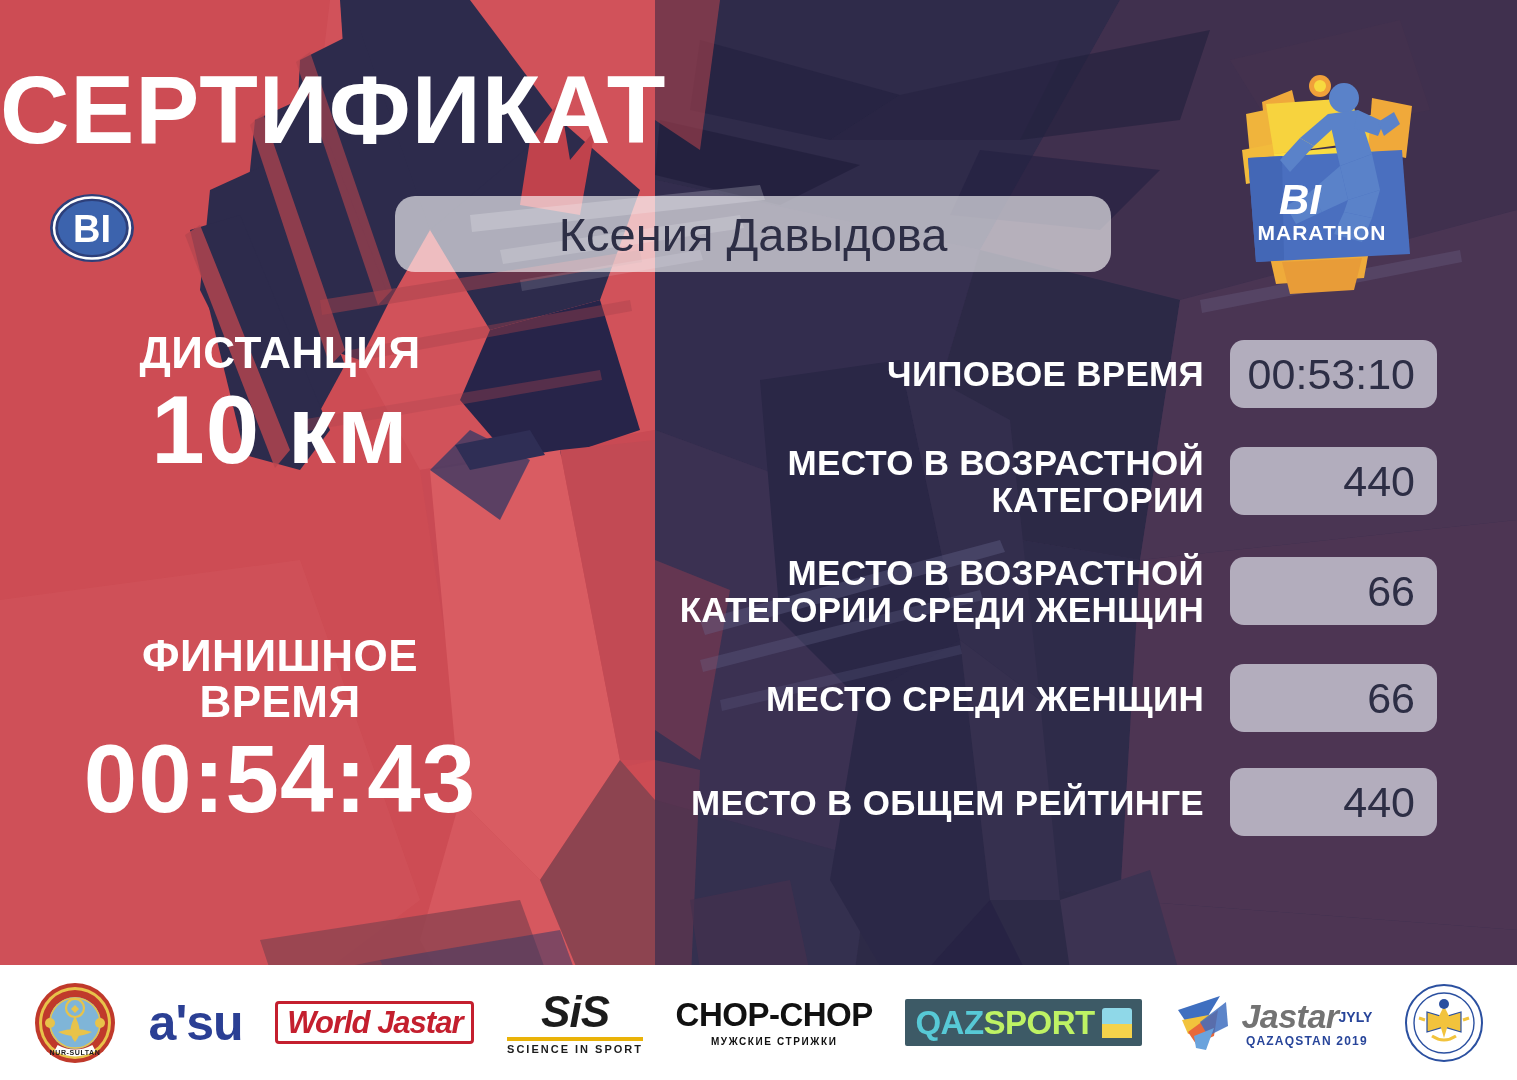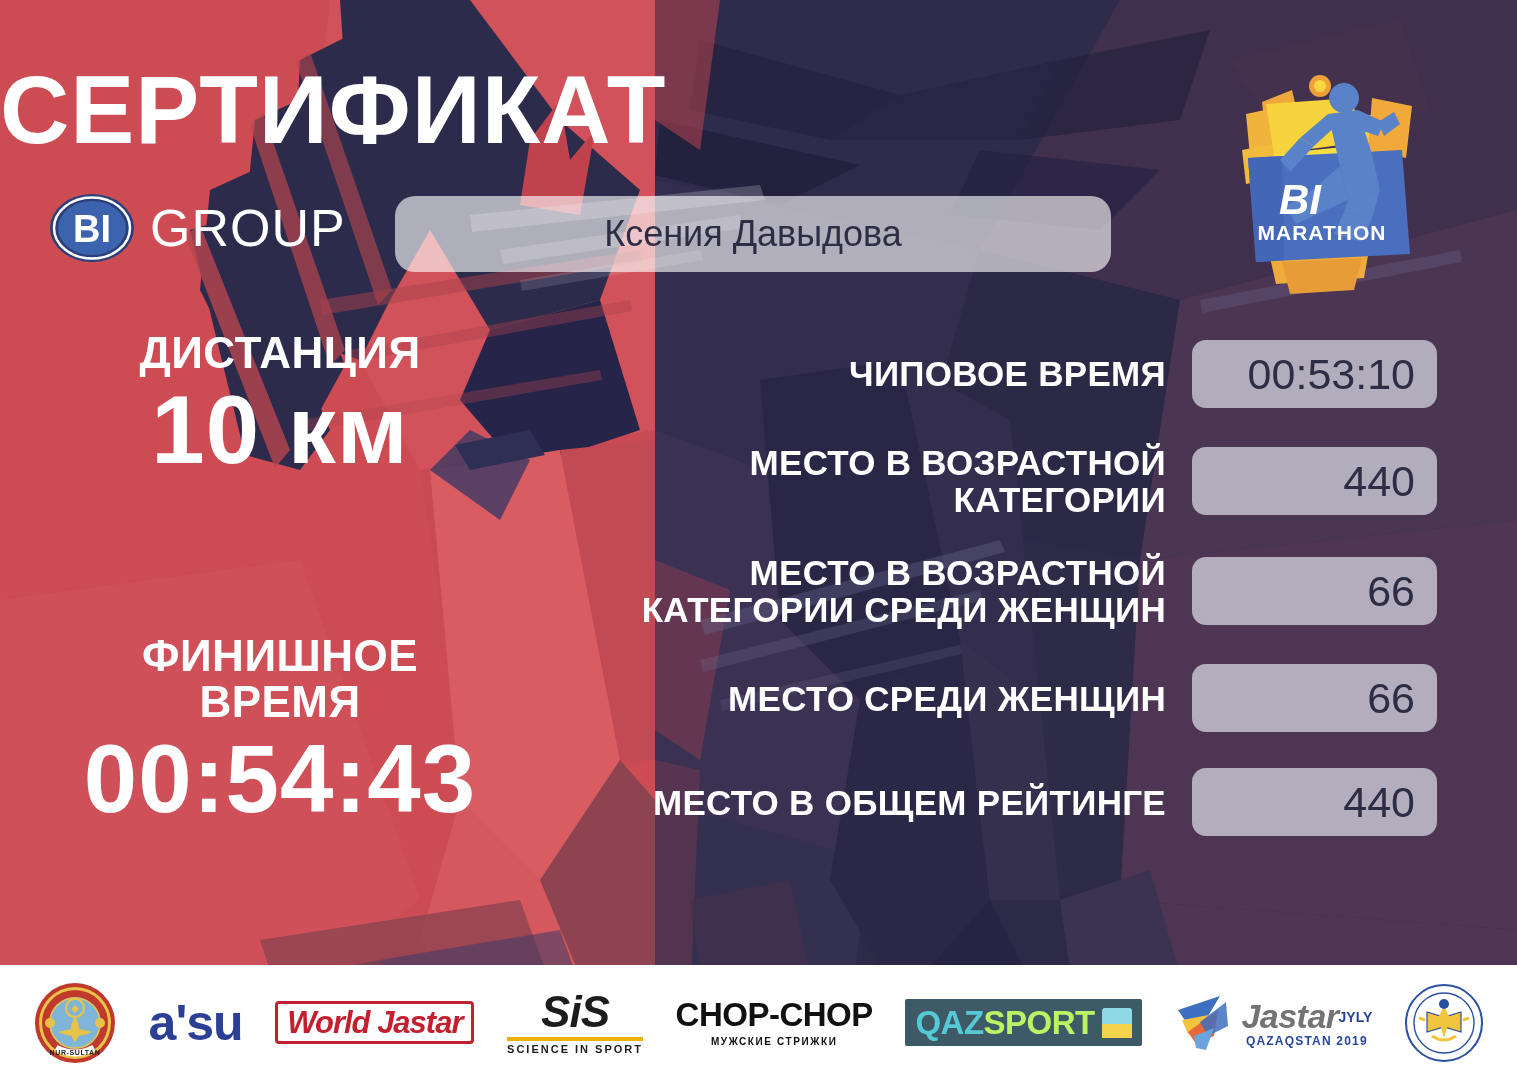--- a/index.html
+++ b/index.html
@@ -46,21 +46,21 @@
     color:#ffffff;font-size:52px;font-weight:500;letter-spacing:1px;
     line-height:1;
   }
   .name-pill{
     position:absolute;left:395px;top:196px;
     width:716px;height:76px;
     background:rgba(255,255,255,0.62);
     border-radius:20px;
     display:flex;align-items:center;justify-content:center;
     color:#2d2e45;
-    font-size:36px;font-weight:400;
+    font-size:47px;font-weight:400;
     z-index:6;
     white-space:nowrap;overflow:hidden;
   }
   .marathon-logo{
     position:absolute;right:80px;top:62px;
     width:215px;height:235px;
     z-index:6;
   }
 
   
@@ -84,21 +84,21 @@
     z-index:6;display:flex;flex-direction:column;gap:36px;
   }
   .stat-row{display:flex;align-items:center;justify-content:flex-end;gap:26px;}
   .stat-label{
     flex:1;
     text-align:right;color:#ffffff;
     font-size:35px;font-weight:bold;line-height:1.06;
     text-transform:uppercase;letter-spacing:.3px;
   }
   .stat-value{
-    flex:none;width:245px;height:68px;
+    flex:none;width:207px;height:68px;
     background:rgba(228,230,240,0.68);
     border-radius:14px;
     display:flex;align-items:center;justify-content:flex-end;
     padding-right:22px;
     color:#2d2e45;font-size:43px;font-weight:400;
   }
 
   
   .asu{color:#2b3f94;font-size:50px;font-weight:bold;letter-spacing:-1px;position:relative;line-height:1;}
   .wc{
@@ -235,21 +235,20 @@
 
   <div class="bi-group">
     <div class="bi-badge">
       <svg viewBox="0 0 88 72" width="88" height="72">
         <ellipse cx="44" cy="36" rx="42" ry="34" fill="#2d3f7a"></ellipse>
         <ellipse cx="44" cy="36" rx="38" ry="30.5" fill="none" stroke="#ffffff" stroke-width="2.5"></ellipse>
         <ellipse cx="44" cy="36" rx="34" ry="27" fill="#3c63ad"></ellipse>
         <text x="44" y="50" text-anchor="middle" fill="#ffffff" font-family="Liberation Sans, sans-serif" font-size="38" font-weight="bold">BI</text>
       </svg>
     </div>
-    <div class="bi-word">GROUP</div>
   </div>
 
   <div class="name-pill">Ксения Давыдова</div>
 
   <div class="marathon-logo">
     <svg viewBox="0 0 215 235" width="215" height="235">
 
       <circle cx="98" cy="24" r="11" fill="#f0a03a"></circle>
       <circle cx="98" cy="24" r="6" fill="#f7d93f"></circle>
 

